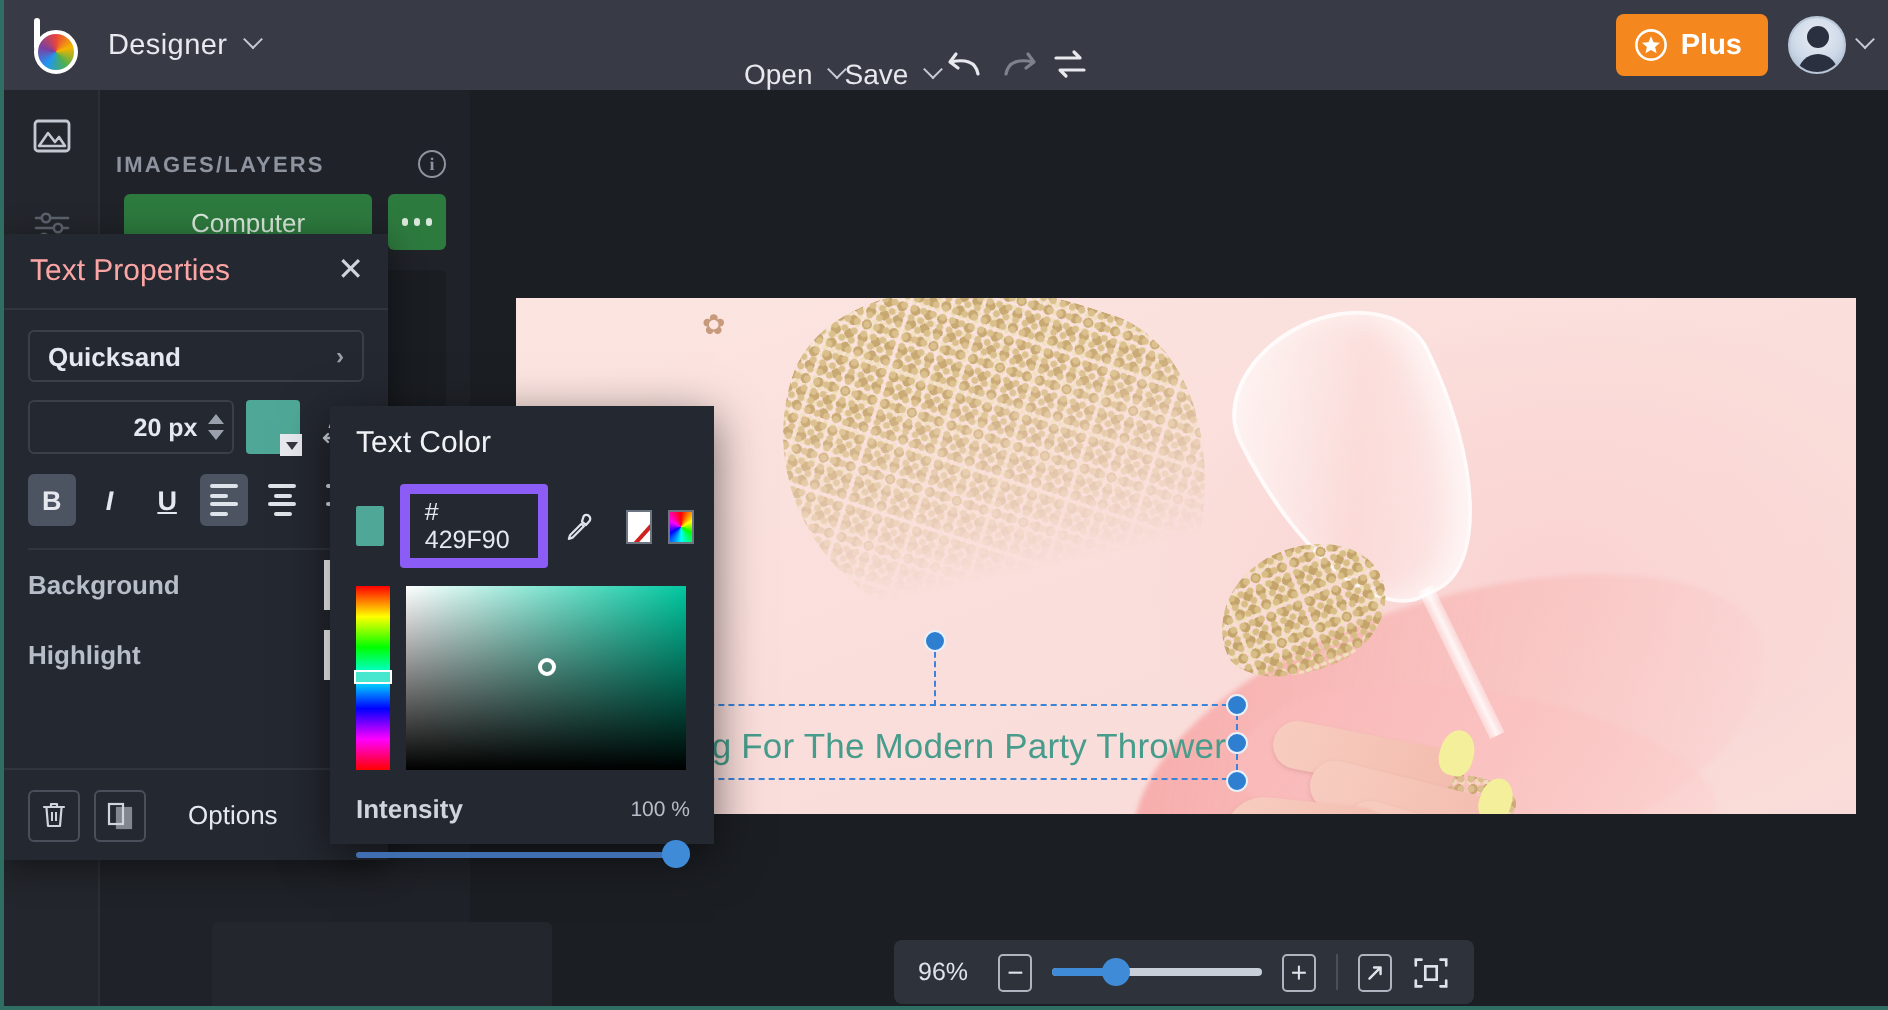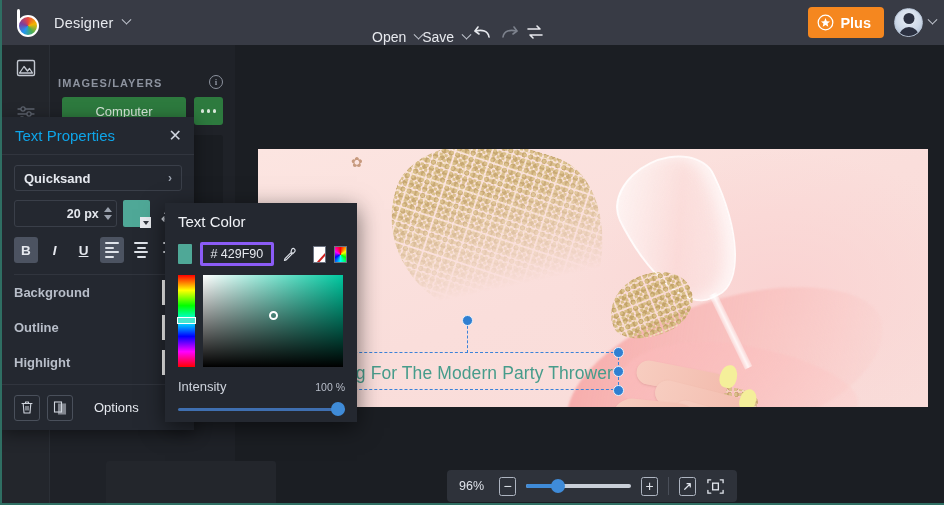--- a/index.html
+++ b/index.html
@@ -306,21 +306,21 @@
     width: 192px; height: 313px;
     background: #242830;
     box-shadow: 0 4px 16px rgba(0,0,0,.45);
     z-index: 20;
   }
   .tp-head {
     height: 38px; display: flex; align-items: center; justify-content: space-between;
     padding: 0 12px 0 13px;
     border-bottom: 1px solid #31353e;
   }
-  .tp-title { color: #0ea5e9; font-size: 15px; }
+  .tp-title { color: #fca5a5; font-size: 15px; }
   .x-btn { color: #cfd4dd; font-size: 16px; line-height: 1; }
   .tp-body { padding: 10px 12px 0 12px; font-weight: bold; }
   .font-select {
     height: 26px; border: 1px solid #3a3f49; border-radius: 3px;
     display: flex; align-items: center; justify-content: space-between;
     padding: 0 9px; color: #e5e8ee; font-size: 13px;
   }
   .chev-r { color: #9aa1ad; font-size: 12px; }
   .size-row { display: flex; align-items: center; gap: 6px; margin-top: 9px; }
   .size-box {
@@ -391,21 +391,21 @@
     width: 192px; height: 219px;
     background: #242830;
     box-shadow: 0 6px 22px rgba(0,0,0,.55);
     z-index: 30;
   }
   .cp-title { color: #f0f2f6; font-size: 15px; padding: 10px 0 0 13px; }
   .cp-row { display: flex; align-items: center; gap: 8px; padding: 12px 10px 0 13px; }
   .cp-swatch { width: 20px; height: 20px; background: #4fa897; border-radius: 1px; }
   .cp-hex {
     color: #e5e8ee; font-size: 12.5px;
-    border: 3px solid #8b5cf6; border-radius: 2px;
+    border: 5px solid #8b5cf6; border-radius: 2px;
     padding: 2px 7px; min-width: 74px;
   }
   .eyedropper { color: #dfe3ea; font-size: 13px; }
   .cp-none {
     width: 17px; height: 17px; background: #fff; position: relative; overflow: hidden;
     border: 1px solid #6d7482;
   }
   .cp-none::after {
     content:""; position: absolute; left: -3px; top: 50%;
     width: 27px; height: 1.8px; background: #d0211f;
@@ -433,21 +433,21 @@
       linear-gradient(to right, #ffffff, rgba(255,255,255,0)),
       #00c8a0;
   }
   .sv-knob {
     position: absolute; left: 66px; top: 36px;
     width: 9px; height: 9px; border-radius: 50%;
     border: 2px solid #ffffff;
   }
   .cp-intensity { padding: 12px 12px 0 13px; }
   .ci-head { display: flex; align-items: center; justify-content: space-between; }
-  .ci-label { color: #cfd4dd; font-size: 13px; }
+  .ci-label { color: #cfd4dd; font-size: 13px; font-weight: bold; }
   .ci-val { color: #b8bec9; font-size: 10.5px; }
   .ci-slider { position: relative; margin-top: 8px; height: 14px; display: flex; align-items: center; }
   .ci-track { width: 100%; height: 3px; background: #3f6fb0; border-radius: 2px; }
   .ci-knob { position: absolute; right: 0; top: 0; width: 14px; height: 14px; border-radius: 50%; background: #3f8bd8; }
 
   svg { display: block; }
 </style>
 </head>
 <body>
 
@@ -688,24 +688,20 @@
         </div>
       </div>
 
       <div class="tp-divider"></div>
 
       <div class="prop-row">
         <span>Background</span>
         <span class="none-swatch"></span>
       </div>
       <div class="prop-row">
-        <span>Outline</span>
-        <span class="none-swatch"></span>
-      </div>
-      <div class="prop-row">
         <span>Highlight</span>
         <span class="none-swatch"></span>
       </div>
     </div>
 
     <div class="tp-foot">
       <div class="foot-btn">
         <svg width="14" height="15" viewBox="0 0 14 15">
           <path d="M2 3.5 H12 M5.5 3.5 V2 H8.5 V3.5 M3.2 3.5 L4 13 H10 L10.8 3.5" fill="none" stroke="#cfd4dd" stroke-width="1.1" stroke-linecap="round" stroke-linejoin="round"></path>
           <path d="M6 6 V10.5 M8 6 V10.5" fill="none" stroke="#cfd4dd" stroke-width="1"></path>

